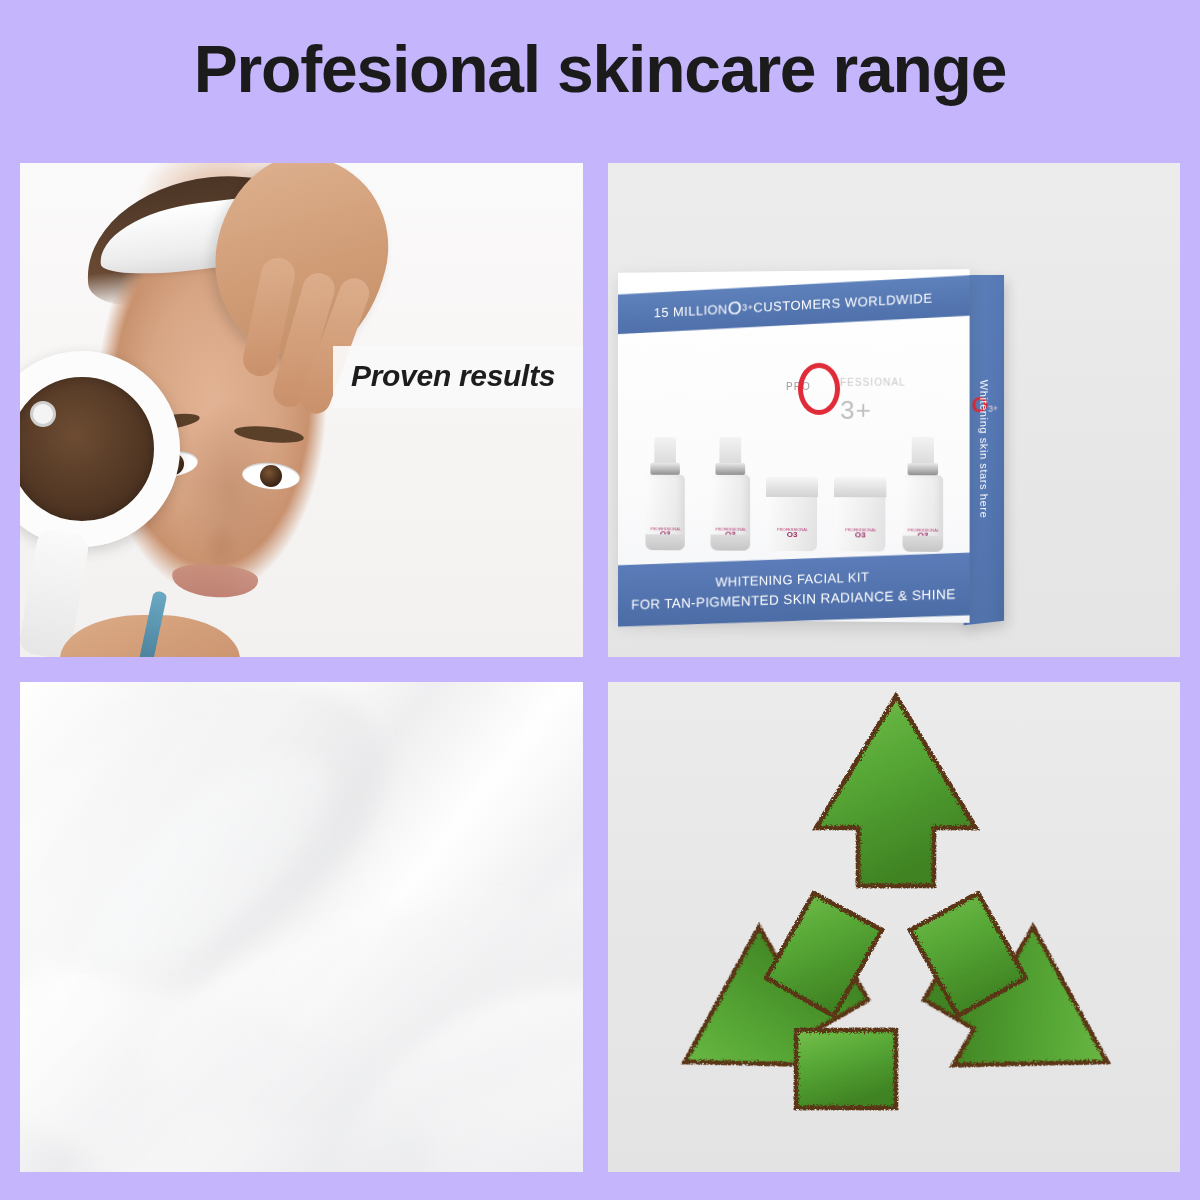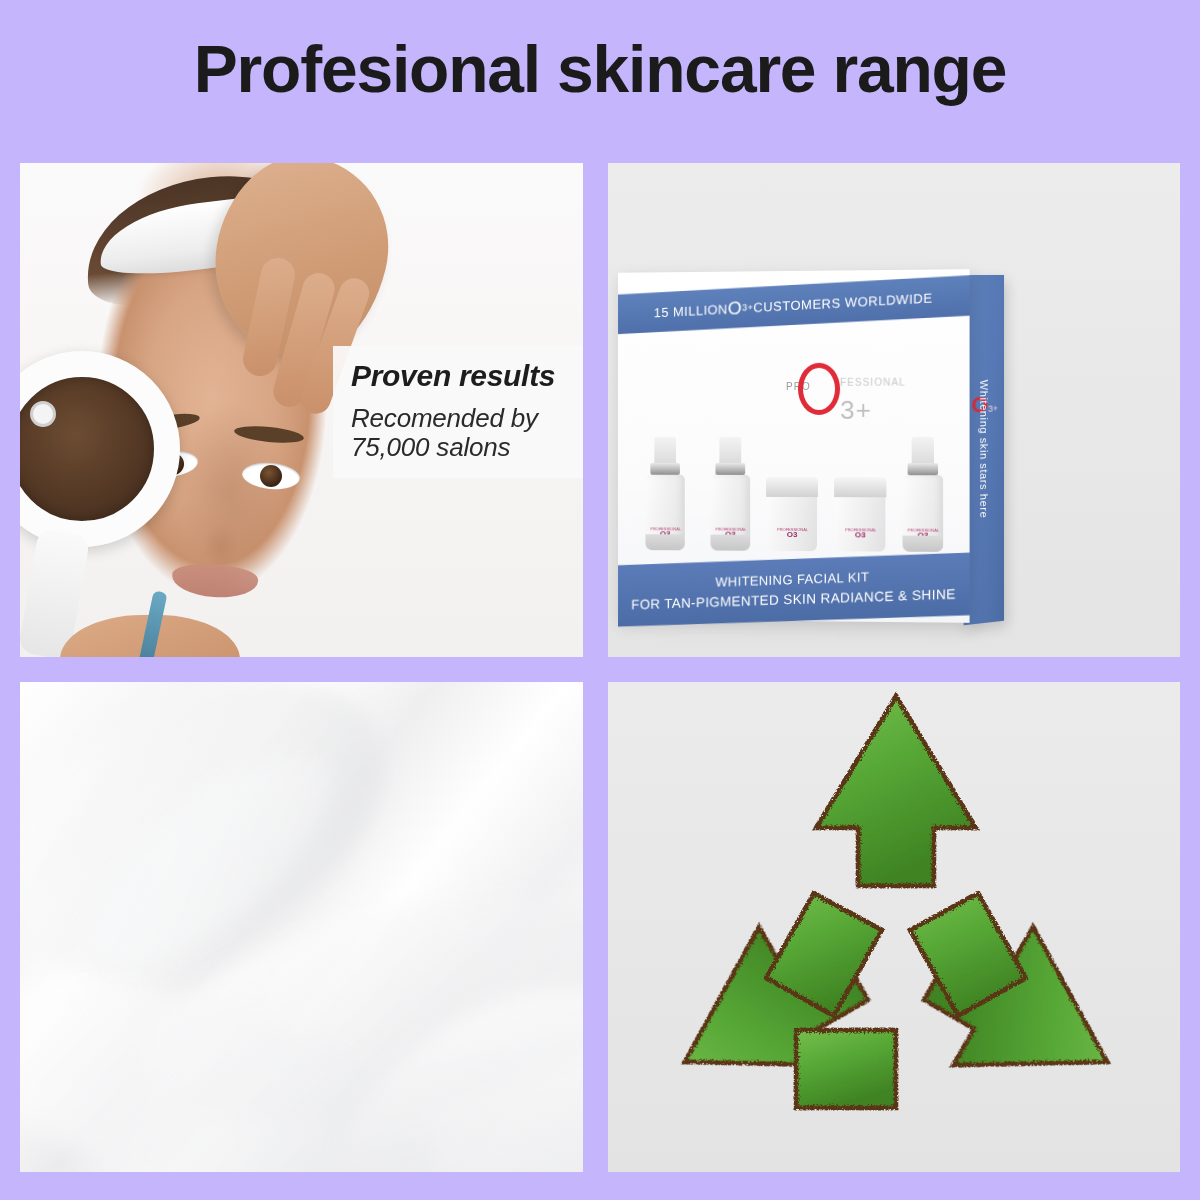--- a/index.html
+++ b/index.html
@@ -248,22 +248,20 @@
       <div class="finger f2"></div>
       <div class="finger f3"></div>
       <div class="lamp-ring"></div>
       <div class="lamp-dot"></div>
       <div class="lamp-handle"></div>
       <div class="hand2"></div>
       <div class="lamp-stick"></div>
     </div>
     <div class="card" id="card-tl">
       <div class="head" style="white-space:pre-line">Proven results</div>
-      <div class="body" style="white-space:pre-line">Recomended by
-75,000 salons</div>
     </div>
   </div>
 
   <div class="panel" id="panel-tr">
     <div class="photo-box">
 
       <div class="kitbox-side">
         <div class="kitbox-side-logo">
           <span class="o">O</span><span>3+</span>
         </div>

